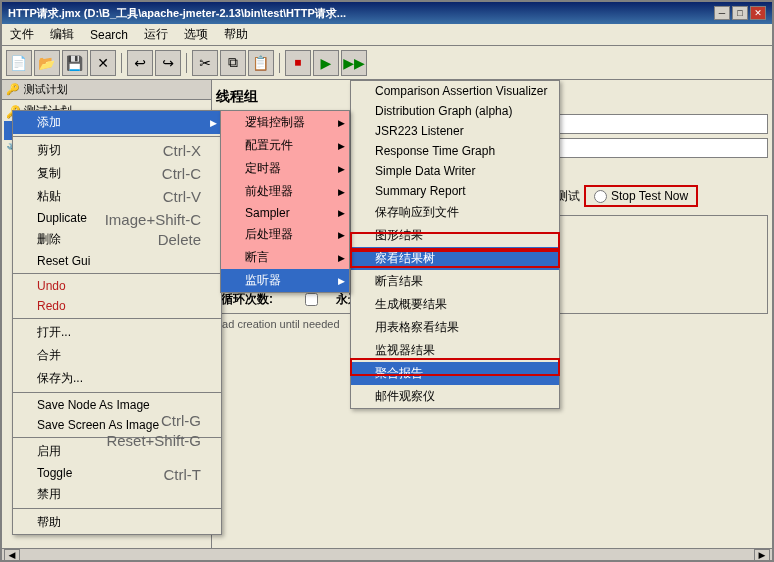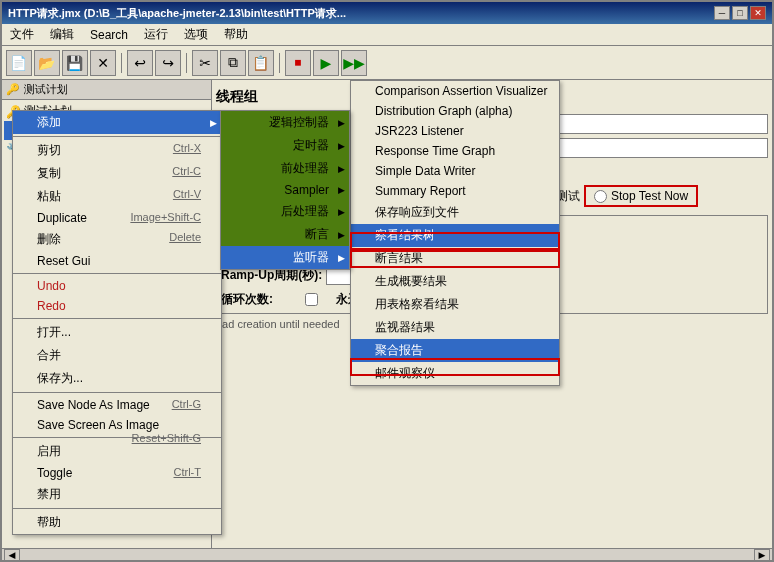--- a/index.html
+++ b/index.html
@@ -277,35 +277,33 @@
     .ctx-separator {
       height: 1px;
       background: #808080;
       margin: 2px 0;
     }
 
     .ctx-shortcut {
       float: right;
       color: #666;
       margin-left: 16px;
-      font-size: 11px;
-      text-decoration: underline;
+      font-size: 15px;
     }
 
     
     .sub-menu-1 {
       position: absolute;
       left: 158px;
       top: 0px;
-      background: #4d7c0f;
+      background: #fca5a5;
       border: 1px solid #808080;
       box-shadow: 2px 2px 4px rgba(0,0,0,0.3);
       min-width: 120px;
       z-index: 300;
-      text-align: right;
     }
 
     .ctx-item.highlighted {
       background: #316ac5;
       color: white;
     }
 
     .highlight-box {
       border: 2px solid #cc0000;
       position: absolute;
@@ -509,36 +507,38 @@
         <div class="ctx-item">
           Toggle<span class="ctx-shortcut">Ctrl-T</span>
         </div>
         <div class="ctx-item">禁用</div>
         <div class="ctx-separator"></div>
         <div class="ctx-item">帮助</div>
       </div>
 
       <div class="context-menu sub-menu-1" style="left: 218px; top: 30px; width: 130px;">
         <div class="ctx-item has-sub">逻辑控制器</div>
+        <div class="ctx-item has-sub">配置元件</div>
         <div class="ctx-item has-sub">定时器</div>
         <div class="ctx-item has-sub">前处理器</div>
         <div class="ctx-item has-sub">Sampler</div>
         <div class="ctx-item has-sub">后处理器</div>
         <div class="ctx-item has-sub">断言</div>
         <div class="ctx-item has-sub highlighted">监听器</div>
       </div>
 
       <div class="context-menu" style="left: 348px; top: 0px; width: 210px;">
         <div class="ctx-item">Comparison Assertion Visualizer</div>
         <div class="ctx-item">Distribution Graph (alpha)</div>
         <div class="ctx-item">JSR223 Listener</div>
         <div class="ctx-item">Response Time Graph</div>
         <div class="ctx-item">Simple Data Writer</div>
         <div class="ctx-item">Summary Report</div>
         <div class="ctx-item">保存响应到文件</div>
+        <div class="ctx-item">图形结果</div>
         <div class="ctx-item highlighted">察看结果树</div>
         <div class="ctx-item">断言结果</div>
         <div class="ctx-item">生成概要结果</div>
         <div class="ctx-item">用表格察看结果</div>
         <div class="ctx-item">监视器结果</div>
         <div class="ctx-item highlighted">聚合报告</div>
         <div class="ctx-item">邮件观察仪</div>
       </div>
 
       <div class="highlight-box" style="left: 348px; top: 152px; width: 210px; height: 18px;"></div>

